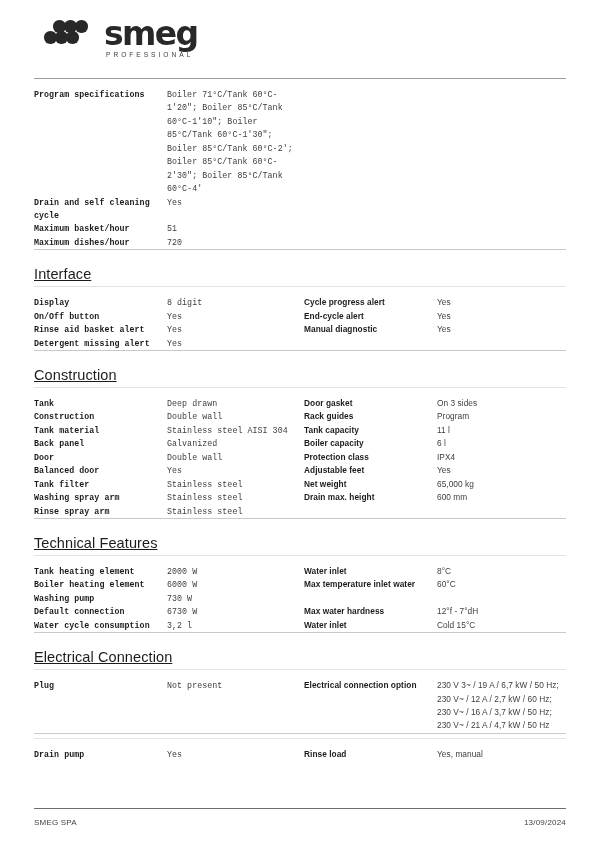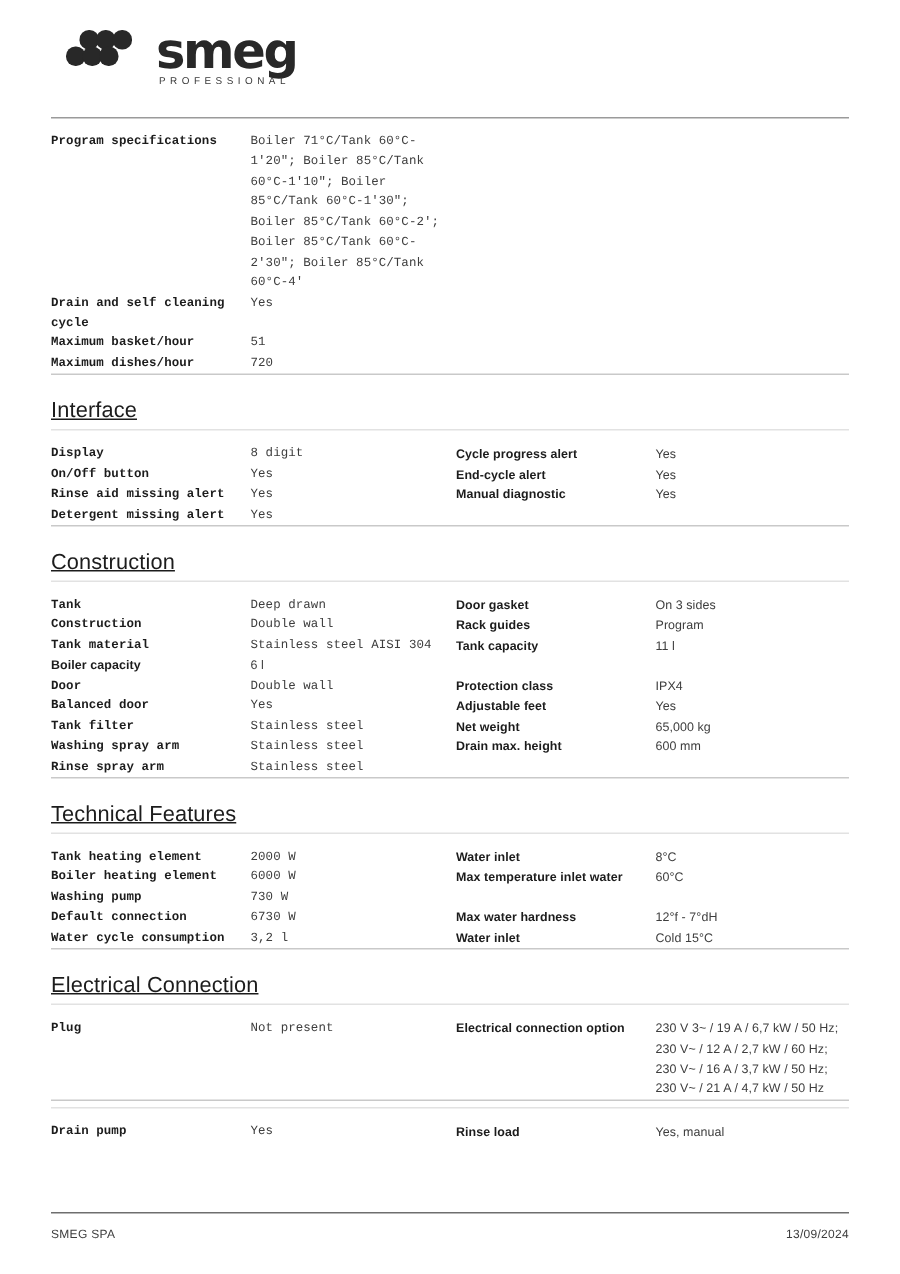--- a/index.html
+++ b/index.html
@@ -249,21 +249,21 @@
             <div class="lbl">On/Off button</div>
             <div class="val">Yes</div>
           </div>
           <div class="col col-right">
             <div class="lbl">End-cycle alert</div>
             <div class="val">Yes</div>
           </div>
         </div>
         <div class="spec-row">
           <div class="col col-left">
-            <div class="lbl">Rinse aid missing alert</div>
+            <div class="lbl">Rinse aid basket alert</div>
             <div class="val">Yes</div>
           </div>
           <div class="col col-right">
             <div class="lbl">Manual diagnostic</div>
             <div class="val">Yes</div>
           </div>
         </div>
         <div class="spec-row">
           <div class="col col-left">
             <div class="lbl">Detergent missing alert</div>
@@ -303,20 +303,24 @@
           <div class="col col-left">
             <div class="lbl">Tank material</div>
             <div class="val">Stainless steel AISI 304</div>
           </div>
           <div class="col col-right">
             <div class="lbl">Tank capacity</div>
             <div class="val">11 l</div>
           </div>
         </div>
         <div class="spec-row">
+          <div class="col col-left">
+            <div class="lbl">Back panel</div>
+            <div class="val">Galvanized</div>
+          </div>
           <div class="col col-right">
             <div class="lbl">Boiler capacity</div>
             <div class="val">6 l</div>
           </div>
         </div>
         <div class="spec-row">
           <div class="col col-left">
             <div class="lbl">Door</div>
             <div class="val">Double wall</div>
           </div>

